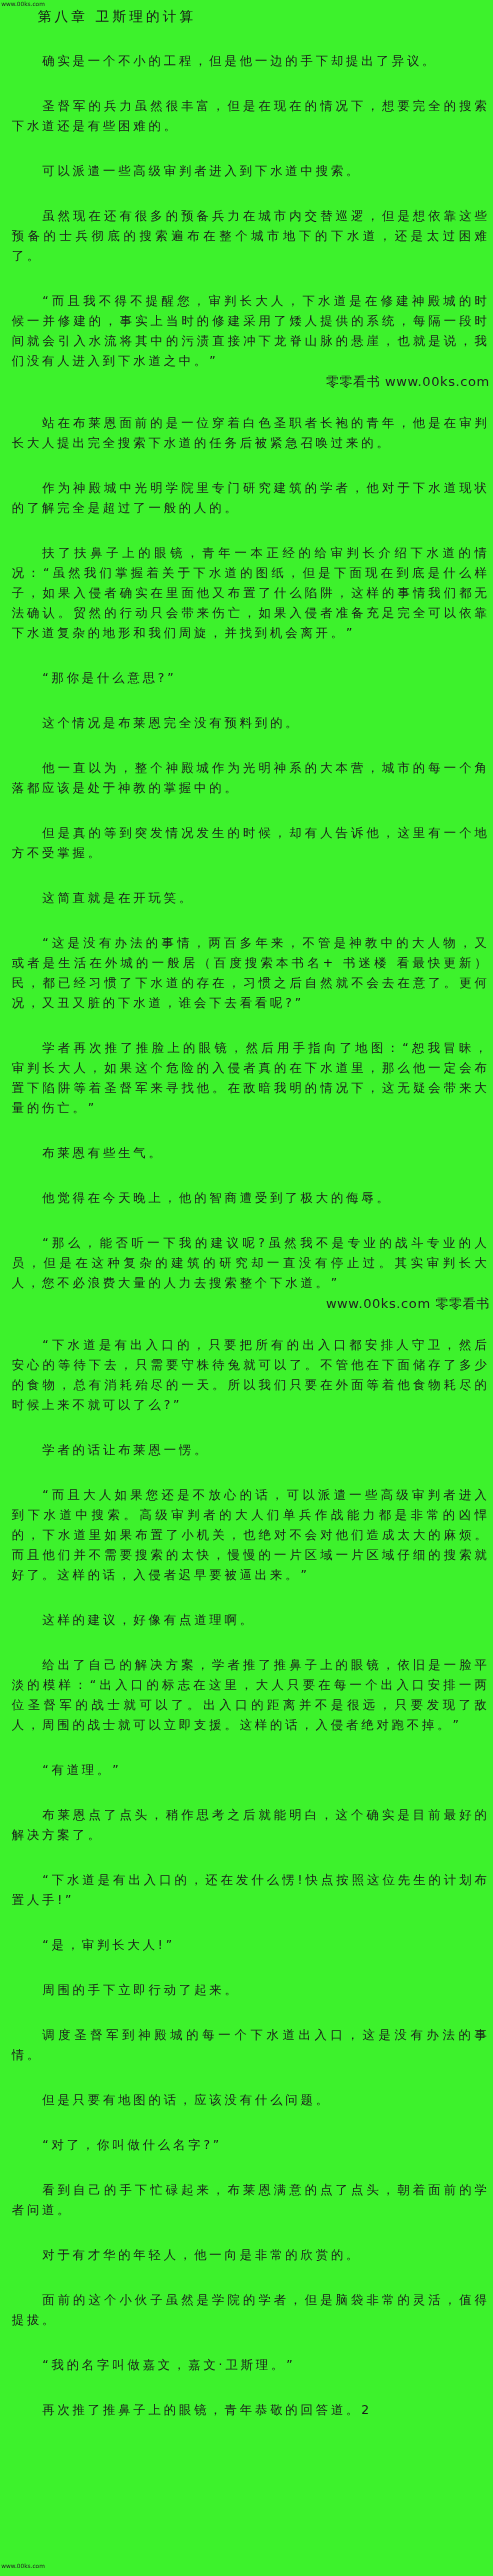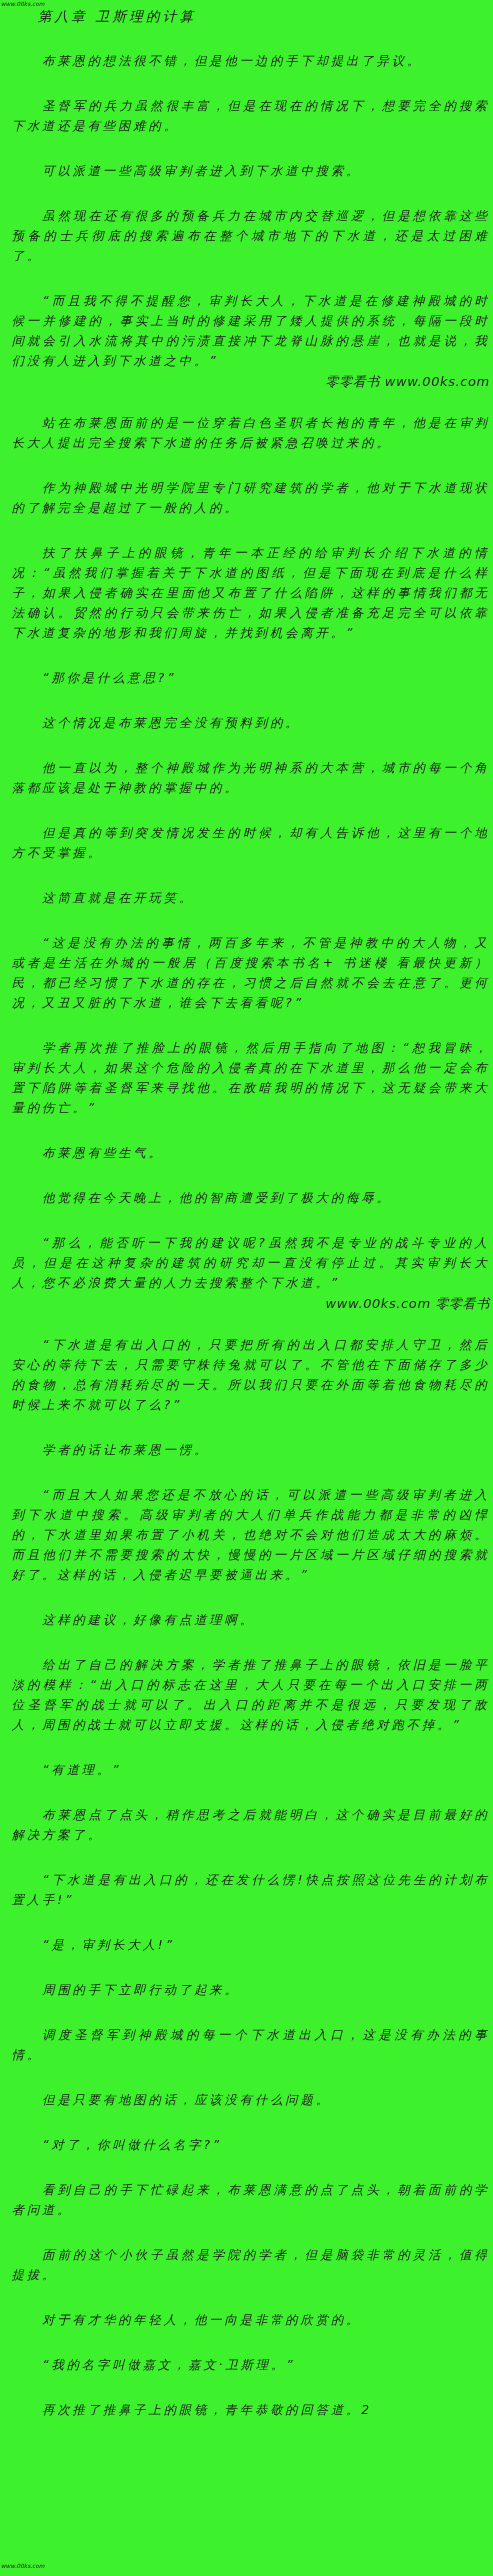--- a/index.html
+++ b/index.html
@@ -8,21 +8,20 @@
     background: #3df22c;
     font-family: "DejaVu Sans", sans-serif;
   }
   .page {
     position: relative;
     width: 493px;
     height: 2576px;
     overflow: hidden;
     background: #3df22c;
     color: #1b1b1b;
-    font-style: italic;
   }
   .wm-corner {
     position: absolute;
     left: 1.3px;
     font-size: 5.8px;
     letter-spacing: 0;
     color: #222;
     white-space: nowrap;
   }
   .wm-top { top: 0.6px; }
@@ -60,21 +59,21 @@
 </style>
 </head>
 <body>
 
 <div class="page">
   <span class="wm-corner wm-top">www.00ks.com</span>
 
   <div class="content">
     <h1 class="title">第八章 卫斯理的计算</h1>
 
-    <p class="para">布莱恩的想法很不错，但是他一边的手下却提出了异议。</p>
+    <p class="para">确实是一个不小的工程，但是他一边的手下却提出了异议。</p>
     <p class="para">圣督军的兵力虽然很丰富，但是在现在的情况下，想要完全的搜索下水道还是有些困难的。</p>
     <p class="para">可以派遣一些高级审判者进入到下水道中搜索。</p>
     <p class="para">虽然现在还有很多的预备兵力在城市内交替巡逻，但是想依靠这些预备的士兵彻底的搜索遍布在整个城市地下的下水道，还是太过困难了。</p>
     <p class="para">“而且我不得不提醒您，审判长大人，下水道是在修建神殿城的时候一并修建的，事实上当时的修建采用了矮人提供的系统，每隔一段时间就会引入水流将其中的污渍直接冲下龙脊山脉的悬崖，也就是说，我们没有人进入到下水道之中。”</p>
     <p class="para wm-line">零零看书  www.00ks.com</p>
     <p class="para">站在布莱恩面前的是一位穿着白色圣职者长袍的青年，他是在审判长大人提出完全搜索下水道的任务后被紧急召唤过来的。</p>
     <p class="para">作为神殿城中光明学院里专门研究建筑的学者，他对于下水道现状的了解完全是超过了一般的人的。</p>
     <p class="para">扶了扶鼻子上的眼镜，青年一本正经的给审判长介绍下水道的情况：“虽然我们掌握着关于下水道的图纸，但是下面现在到底是什么样子，如果入侵者确实在里面他又布置了什么陷阱，这样的事情我们都无法确认。贸然的行动只会带来伤亡，如果入侵者准备充足完全可以依靠下水道复杂的地形和我们周旋，并找到机会离开。”</p>
     <p class="para">“那你是什么意思?”</p>
     <p class="para">这个情况是布莱恩完全没有预料到的。</p>
@@ -94,21 +93,21 @@
     <p class="para">给出了自己的解决方案，学者推了推鼻子上的眼镜，依旧是一脸平淡的模样：“出入口的标志在这里，大人只要在每一个出入口安排一两位圣督军的战士就可以了。出入口的距离并不是很远，只要发现了敌人，周围的战士就可以立即支援。这样的话，入侵者绝对跑不掉。”</p>
     <p class="para">“有道理。”</p>
     <p class="para">布莱恩点了点头，稍作思考之后就能明白，这个确实是目前最好的解决方案了。</p>
     <p class="para">“下水道是有出入口的，还在发什么愣!快点按照这位先生的计划布置人手!”</p>
     <p class="para">“是，审判长大人!”</p>
     <p class="para">周围的手下立即行动了起来。</p>
     <p class="para">调度圣督军到神殿城的每一个下水道出入口，这是没有办法的事情。</p>
     <p class="para">但是只要有地图的话，应该没有什么问题。</p>
     <p class="para">“对了，你叫做什么名字?”</p>
     <p class="para">看到自己的手下忙碌起来，布莱恩满意的点了点头，朝着面前的学者问道。</p>
+    <p class="para">对于有才华的年轻人，他一向是非常的欣赏的。</p>
     <p class="para">面前的这个小伙子虽然是学院的学者，但是脑袋非常的灵活，值得提拔。</p>
-    <p class="para">对于有才华的年轻人，他一向是非常的欣赏的。</p>
     <p class="para">“我的名字叫做嘉文，嘉文·卫斯理。”</p>
     <p class="para">再次推了推鼻子上的眼镜，青年恭敬的回答道。2</p>
   </div>
 
   <span class="wm-corner wm-bottom">www.00ks.com</span>
 </div>
 
 
 </body></html>

